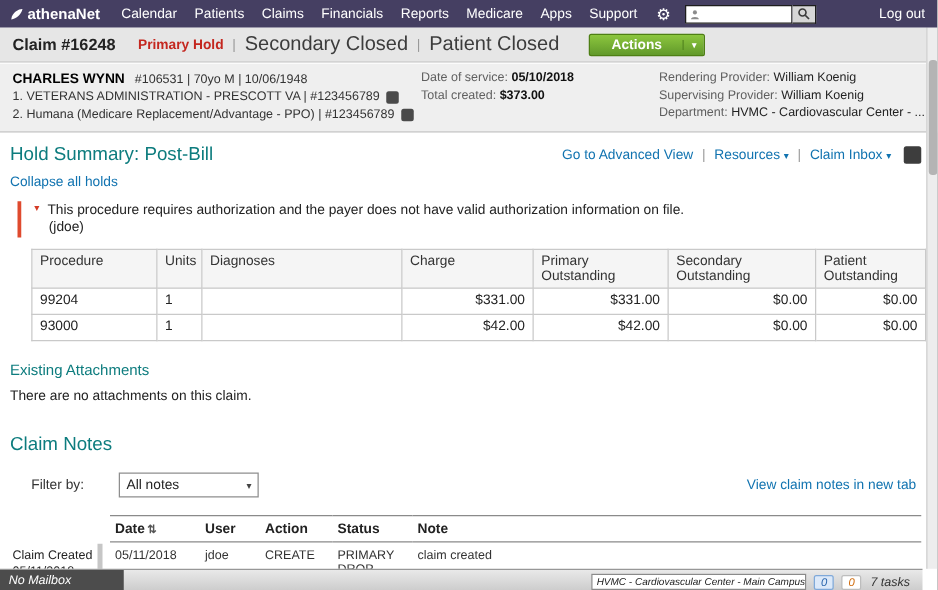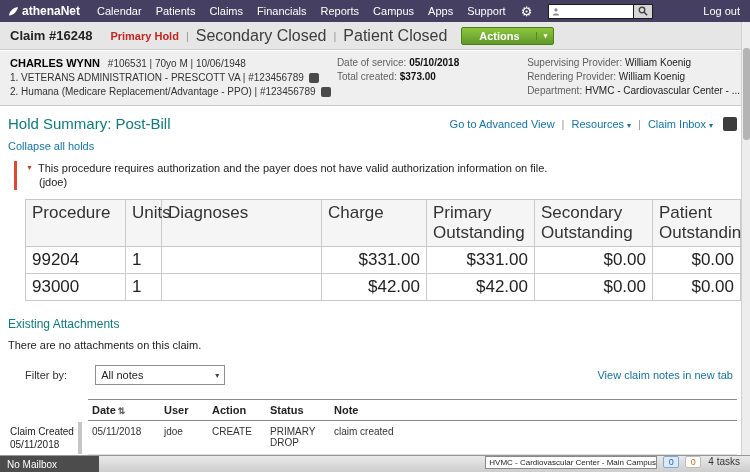--- a/index.html
+++ b/index.html
@@ -23,21 +23,21 @@
   .logout { margin-left:50px; margin-right:2px; font-size:11px; cursor:pointer; white-space:nowrap; }
 
   
   .claim-bar { position:absolute; top:22px; left:0; right:0; height:28px; background:#e6e6e6;
                border-bottom:1px solid #cdcdcd; display:flex; align-items:center; padding:0 10px; }
   .claim-title { font-size:13px; font-weight:bold; color:#222; margin-right:18px; }
   .st-hold { color:#c4271f; font-weight:bold; font-size:11px; }
   .st-closed { color:#3c3c3c; font-size:16px; }
   .st-sep { color:#aaa; margin:0 9px; }
   .sep::before { content:"|"; }
-  .actions-btn { margin-left:14px; width:93px; height:18px; border:1px solid #4e7f14; border-radius:2px;
+  .actions-btn { margin-left:24px; width:93px; height:18px; border:1px solid #4e7f14; border-radius:2px;
                  background:linear-gradient(#8cc63e,#61992a); color:#fff; font-weight:bold; font-size:11px;
                  display:flex; align-items:center; cursor:pointer; }
   .actions-btn .lbl { flex:1; text-align:center; }
   .actions-btn .crt { width:17px; font-size:7px; text-align:center; border-left:1px solid #558820; }
 
   
   .patient-bar { position:absolute; top:51px; left:0; right:0; height:55px; background:#efefef;
                  border-bottom:1px solid #c8c8c8; display:flex; padding:6px 10px 0 10px; font-size:10px; }
   .p-col1 { width:335px; }
   .p-col2 { width:195px; }
@@ -59,33 +59,33 @@
   .head-links { margin-left:auto; display:flex; align-items:center; font-size:11px; }
   .blue { color:#1173b0; text-decoration:none; cursor:pointer; }
   .sep { color:#999; margin:0 7px; }
   .caret { font-size:8px; margin-left:3px; }
   .quick-icon { width:14px; height:14px; background:#3d3d3d; border-radius:2px; margin-left:10px; cursor:pointer; }
   .collapse-link { display:inline-block; margin-top:8px; font-size:11px; }
   .hold-warning { margin:9px 0 0 6px; border-left:3px solid #df4a2e; padding:1px 0 2px 9px; color:#222; }
   .hw-tri { color:#d43b26; font-size:7px; margin-right:5px; vertical-align:2px; }
   .hw-user { margin-left:13px; margin-top:2px; }
 
-  .proc-table { border-collapse:collapse; table-layout:fixed; width:715px; margin:9px 0 0 17px; font-size:17px; }
+  .proc-table { border-collapse:collapse; table-layout:fixed; width:715px; margin:9px 0 0 17px; font-size:11px; }
   .proc-table th, .proc-table td { border:1px solid #c9c9c9; padding:3px 6px; text-align:left; vertical-align:top; }
   .proc-table th { background:#f5f5f5; color:#333; font-weight:normal; }
   .proc-table td { color:#222; height:21px; }
   .proc-table .money { text-align:right; }
 
   .attach-title { margin-top:16px; }
   .attach-empty { margin-top:8px; font-size:11px; color:#222; }
   .notes-title { margin-top:24px; }
 
   .filter-row { display:flex; align-items:center; margin-top:14px; }
   .filter-label { margin-left:17px; color:#333; }
-  .fake-select { margin-left:28px; width:130px; height:20px; border:1px solid #8e8e8e; background:#fff;
+  .fake-select { margin-left:28px; width:112px; height:20px; border:1px solid #8e8e8e; background:#fff;
                  display:flex; align-items:center; padding:0 5px; cursor:pointer; color:#222; }
   .sel-caret { margin-left:auto; font-size:8px; color:#444; }
   .view-link { margin-left:auto; margin-right:8px; }
 
   .notes-area { position:relative; margin-top:14px; }
   .note-group { position:absolute; left:2px; top:27px; font-size:10px; color:#222; line-height:1.25; }
   .group-bar { position:absolute; left:70px; top:23px; width:4px; height:32px; background:#c6c6c6; }
   .notes-table { border-collapse:collapse; table-layout:fixed; margin-left:80px; width:649px; font-size:11px; }
   .notes-table th { border-top:1px solid #8a8a8a; border-bottom:1px solid #8a8a8a; text-align:left;
                     padding:4px; font-weight:bold; color:#222; }
@@ -93,23 +93,23 @@
                     border-bottom:1px solid #ddd; font-size:10px; }
   .sort-ic { font-size:9px; color:#555; margin-left:2px; cursor:pointer; }
 
   
   .vscroll { position:absolute; top:22px; bottom:17px; right:0; width:9px; background:#ededed;
              border-left:1px solid #d0d0d0; }
   .vthumb { position:absolute; top:26px; left:1px; width:7px; height:92px; background:#b4b4b4;
             border-radius:3px; cursor:pointer; }
 
   
-  .statusbar { position:absolute; left:0; right:0; bottom:0; height:17px;
+  .statusbar { position:absolute; left:0; right:12px; bottom:0; height:17px;
                background:linear-gradient(#e9e9e9,#cdcdcd); border-top:1px solid #979797;
-               display:flex; align-items:flex-start; font-size:10px; color:#333; z-index:6; }
+               display:flex; align-items:flex-end; font-size:10px; color:#333; z-index:6;font-style:italic; }
   .mailbox { width:99px; height:100%; background:#4c4c4c; color:#fff; display:flex; align-items:center;
              padding-left:7px; font-size:10px; cursor:pointer; flex:none; }
   .sb-fill { flex:1; }
   .dept-select { width:172px; height:13px; background:#fff; border:1px solid #8a8a8a; display:flex;
                  align-items:center; padding:0 3px; font-size:8px; color:#222; cursor:pointer; flex:none;
                  white-space:nowrap; overflow:hidden; }
   .cbox { width:16px; height:12px; border-radius:2px; display:flex; align-items:center; justify-content:center;
           font-size:9px; margin-left:6px; cursor:pointer; flex:none; }
   .cbox.blue-box { background:#dce9f9; border:1px solid #7fa9d9; color:#2b66ad; }
   .cbox.orange-box { background:#fff; border:1px solid #bdbdbd; color:#d06a0a; }
@@ -125,21 +125,21 @@
       <svg width="11" height="11" viewBox="0 0 11 11">
         <path d="M1 9.5 C1.6 3.5, 7.5 1, 10 1.2 C9 5.5, 5.2 9.2, 1 9.5 Z" fill="#ffffff"></path>
       </svg>
       <span>athenaNet</span>
     </div>
     <span class="nav-item">Calendar</span>
     <span class="nav-item">Patients</span>
     <span class="nav-item">Claims</span>
     <span class="nav-item">Financials</span>
     <span class="nav-item">Reports</span>
-    <span class="nav-item">Campus</span>
+    <span class="nav-item">Medicare</span>
     <span class="nav-item">Apps</span>
     <span class="nav-item">Support</span>
     <span class="nav-gear">⚙</span>
     <div class="nav-search">
       <div class="search-box">
         <svg width="9" height="9" viewBox="0 0 10 10">
           <circle cx="5" cy="3" r="2.1" fill="#8c8c8c"></circle>
           <path d="M1 10 C1 6.8, 9 6.8, 9 10 Z" fill="#8c8c8c"></path>
         </svg>
         <input style="">
@@ -182,23 +182,23 @@
         <span class="ins-icon"></span>
       </div>
     </div>
     <div class="p-col2">
       <div class="kv"><span class="k">Date of service:</span>
         <span class="vb">05/10/2018</span></div>
       <div class="kv"><span class="k">Total created:</span>
         <span class="vb">$373.00</span></div>
     </div>
     <div class="p-col3">
+      <div class="kv"><span class="k">Rendering Provider:</span>
+        <span class="v">William Koenig</span></div>
       <div class="kv"><span class="k">Supervising Provider:</span>
-        <span class="v">William Koenig</span></div>
-      <div class="kv"><span class="k">Rendering Provider:</span>
         <span class="v">William Koenig</span></div>
       <div class="kv"><span class="k">Department:</span>
         <span class="v">HVMC - Cardiovascular Center - ...</span></div>
     </div>
   </div>
 
   <main class="content">
 
     <div class="section-head">
       <h1 class="teal-lg">Hold Summary: Post-Bill</h1>
@@ -258,20 +258,21 @@
           <td class="money">$42.00</td>
           <td class="money">$0.00</td>
           <td class="money">$0.00</td>
         </tr>
       </tbody>
     </table>
 
     <h2 class="teal-sm attach-title">Existing Attachments</h2>
     <p class="attach-empty">There are no attachments on this claim.</p>
 
+    <h1 class="teal-lg notes-title">Claim Notes</h1>
 
     <div class="filter-row">
       <span class="filter-label">Filter by:</span>
       <div class="fake-select">
         <span>All notes</span>
         <span class="sel-caret">▾</span>
       </div>
       <a class="blue view-link">View claim notes in new tab</a>
     </div>
 
@@ -321,16 +322,16 @@
     <div class="mailbox">
       <span>No Mailbox</span>
     </div>
     <div class="sb-fill"></div>
     <div class="dept-select">
       <span>HVMC - Cardiovascular Center - Main Campus</span>
       <span class="sel-caret">▾</span>
     </div>
     <div class="cbox blue-box">0</div>
     <div class="cbox orange-box">0</div>
-    <span class="tasks">4 tasks</span>
+    <span class="tasks">7 tasks</span>
   </footer>
 
 </div>
 
 </body></html>

